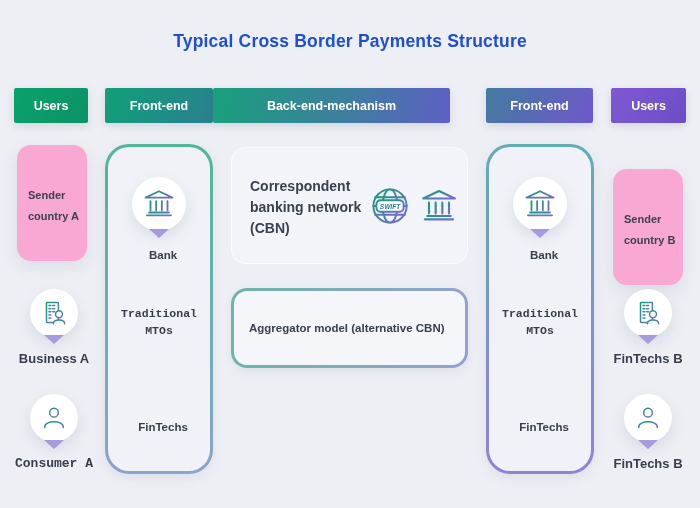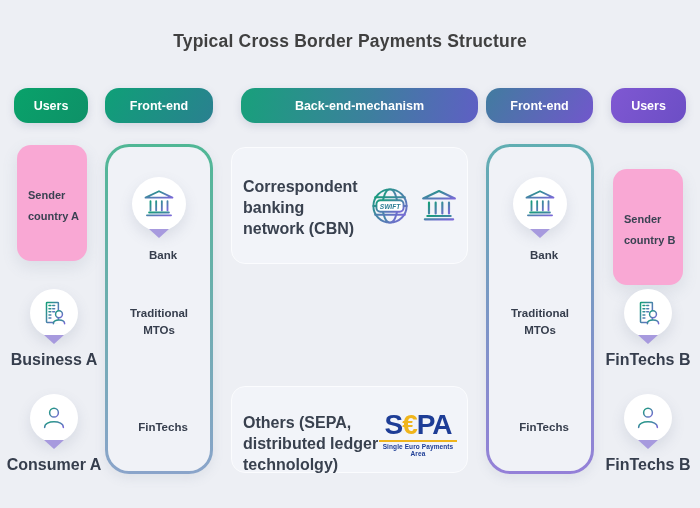--- a/index.html
+++ b/index.html
@@ -5,33 +5,33 @@
   * { margin:0; padding:0; box-sizing:border-box; }
   html,body { background:#e4e7ee; }
   .stage {
     position:relative; width:700px; height:508px; overflow:hidden;
     background:#edeff4;
     font-family:"Liberation Sans", sans-serif;
     color:#3a4252;
   }
   .title {
     position:absolute; top:31px; left:0; width:100%;
-    text-align:center; font-size:17.5px; font-weight:bold; color:#404040;
+    text-align:center; font-size:17.5px; font-weight:bold; color:#1d4ed8;
     letter-spacing:.2px;
   }
   
   .pill {
-    position:absolute; top:88px; height:35px; border-radius:14px;
+    position:absolute; top:88px; height:35px; border-radius:2px;
     display:flex; align-items:center; justify-content:center;
     color:#fff; font-size:12.5px; font-weight:bold;
     box-shadow:0 3px 8px rgba(90,100,140,.18);
   }
   .pill-1 { left:14px;  width:74px;  background:linear-gradient(120deg,#09a26a,#0e9168); }
   .pill-2 { left:105px; width:108px; background:linear-gradient(120deg,#0fa077,#2a8090); }
-  .pill-3 { left:241px; width:237px; background:linear-gradient(100deg,#18a07b 0%,#3d7f9e 55%,#5f5fc4 100%); }
+  .pill-3 { left:213px; width:237px; background:linear-gradient(100deg,#18a07b 0%,#3d7f9e 55%,#5f5fc4 100%); }
   .pill-4 { left:486px; width:107px; background:linear-gradient(120deg,#417c9f,#7157cc); }
   .pill-5 { left:611px; width:75px;  background:linear-gradient(120deg,#7f58d2,#6c4ec5); }
 
   
   .sender-card {
     position:absolute; top:145px; width:70px; height:116px;
     background:#f9a8d4; border-radius:14px;
     box-shadow:0 6px 16px rgba(100,110,140,.14);
     padding:40px 6px 0 11px;
     font-size:11px; font-weight:bold; line-height:1.95; color:#3a4252;
@@ -43,21 +43,21 @@
     position:absolute; width:48px; height:48px; border-radius:50%;
     background:#fff; box-shadow:0 6px 14px rgba(100,110,140,.16);
     display:flex; align-items:center; justify-content:center;
   }
   .tri {
     position:absolute; width:20px; height:9px; background:#a79ade;
     clip-path:polygon(0 0,100% 0,50% 100%);
   }
   .entity-label {
     position:absolute; width:100px; text-align:center;
-    font-size:16px; font-weight:bold; color:#363e4d;
+    font-size:13px; font-weight:bold; color:#363e4d;
   }
 
   
   .panel {
     position:absolute; top:144px; width:108px; height:330px;
     border-radius:24px; padding:3px;
     box-shadow:0 4px 12px rgba(110,120,150,.12);
   }
   .panel-a { left:105px; background:linear-gradient(180deg,#50b795,#8aa4ca); }
   .panel-b { left:486px; background:linear-gradient(180deg,#60aeb2,#9480d8); }
@@ -65,32 +65,32 @@
     position:relative; width:100%; height:100%;
     border-radius:21px; background:#f0f2f7;
   }
   .panel-inner .circle { left:24px; top:30px; width:54px; height:54px; }
   .panel-inner .tri { left:41px; top:82px; }
   .panel-label {
     position:absolute; left:0; width:100%; text-align:center;
     font-size:11.5px; font-weight:bold; color:#363e4d; line-height:17px;padding-left:8px;
   }
   .pl-bank { top:100px; }
-  .pl-mtos { top:158px; padding:0 8px; }
+  .pl-mtos { top:158px; padding:0 8px;font-family:Liberation Mono, monospace; }
   .pl-fintech { top:272px; }
 
   
   .mid-card {
     position:absolute; left:231px; width:237px;
     background:#f2f4f9; border:1px solid #fbfcfe; border-radius:14px;
   }
   .card-cbn   { top:147px; height:117px; }
   .card-other { top:386px; height:87px;  }
   .mid-text {
-    position:absolute; left:11px; font-size:16px; font-weight:bold;
+    position:absolute; left:18px; font-size:14px; font-weight:bold;
     color:#39414f;
   }
   .cbn-text   { top:28px; width:118px; line-height:21px; }
   .other-text { top:25px; width:155px; line-height:21px; }
 
   .agg-wrap {
     position:absolute; left:231px; top:288px; width:237px; height:80px;
     border-radius:16px; padding:3px;
     background:linear-gradient(90deg,#6db4a9,#93a2cd);
     box-shadow:0 4px 10px rgba(110,120,150,.10);
@@ -167,21 +167,21 @@
 
   <div class="circle" style="left:30px; top:394px;">
     <span>
       <svg width="30" height="30" viewBox="0 0 48 48" fill="none" stroke="url(#icongrad)" stroke-width="2.4" stroke-linecap="round" stroke-linejoin="round">
         <circle cx="24" cy="15.5" r="7"></circle>
         <path d="M9 39c0-12 30-12 30 0"></path>
       </svg>
     </span>
   </div>
   <div class="tri" style="left:44px; top:440px;"></div>
-  <div class="entity-label" style="left:4px; top:456px;">Consumer A</div>
+  <div class="entity-label" style="left:4px; top:456px;font-family:Liberation Mono, monospace;">Consumer A</div>
 
   <div class="panel panel-a">
     <div class="panel-inner">
       <div class="circle">
         <span>
           <svg width="34" height="34" viewBox="0 0 48 48" fill="none" stroke="url(#icongrad)" stroke-width="2.6" stroke-linecap="round" stroke-linejoin="round">
             <path d="M24 6 43 15H5Z"></path>
             <path d="M12 20v13M20 20v13M28 20v13M36 20v13"></path>
             <path d="M10 36h28M7 40h34"></path>
           </svg>
@@ -209,28 +209,24 @@
       <span>
         <svg width="40" height="40" viewBox="0 0 48 48" fill="none" stroke="url(#icongrad)" stroke-width="2.6" stroke-linecap="round" stroke-linejoin="round">
           <path d="M24 6 43 15H5Z"></path>
           <path d="M12 20v13M20 20v13M28 20v13M36 20v13"></path>
           <path d="M10 36h28M7 40h34"></path>
         </svg>
       </span>
     </div>
   </div>
 
-
-  <div class="mid-card card-other">
-    <div class="mid-text other-text">Others (SEPA, distributed ledger technololgy)</div>
-    <div class="sepa">
-      <div class="sepa-letters"><span>S</span><span class="sepa-euro">€</span><span>PA</span></div>
-      <div class="sepa-sub">Single Euro Payments Area</div>
-    </div>
-  </div>
+  <div class="agg-wrap">
+    <div class="agg-inner">Aggregator model (alternative CBN)</div>
+  </div>
+
 
   <div class="panel panel-b">
     <div class="panel-inner">
       <div class="circle">
         <span>
           <svg width="34" height="34" viewBox="0 0 48 48" fill="none" stroke="url(#icongrad)" stroke-width="2.6" stroke-linecap="round" stroke-linejoin="round">
             <path d="M24 6 43 15H5Z"></path>
             <path d="M12 20v13M20 20v13M28 20v13M36 20v13"></path>
             <path d="M10 36h28M7 40h34"></path>
           </svg>

